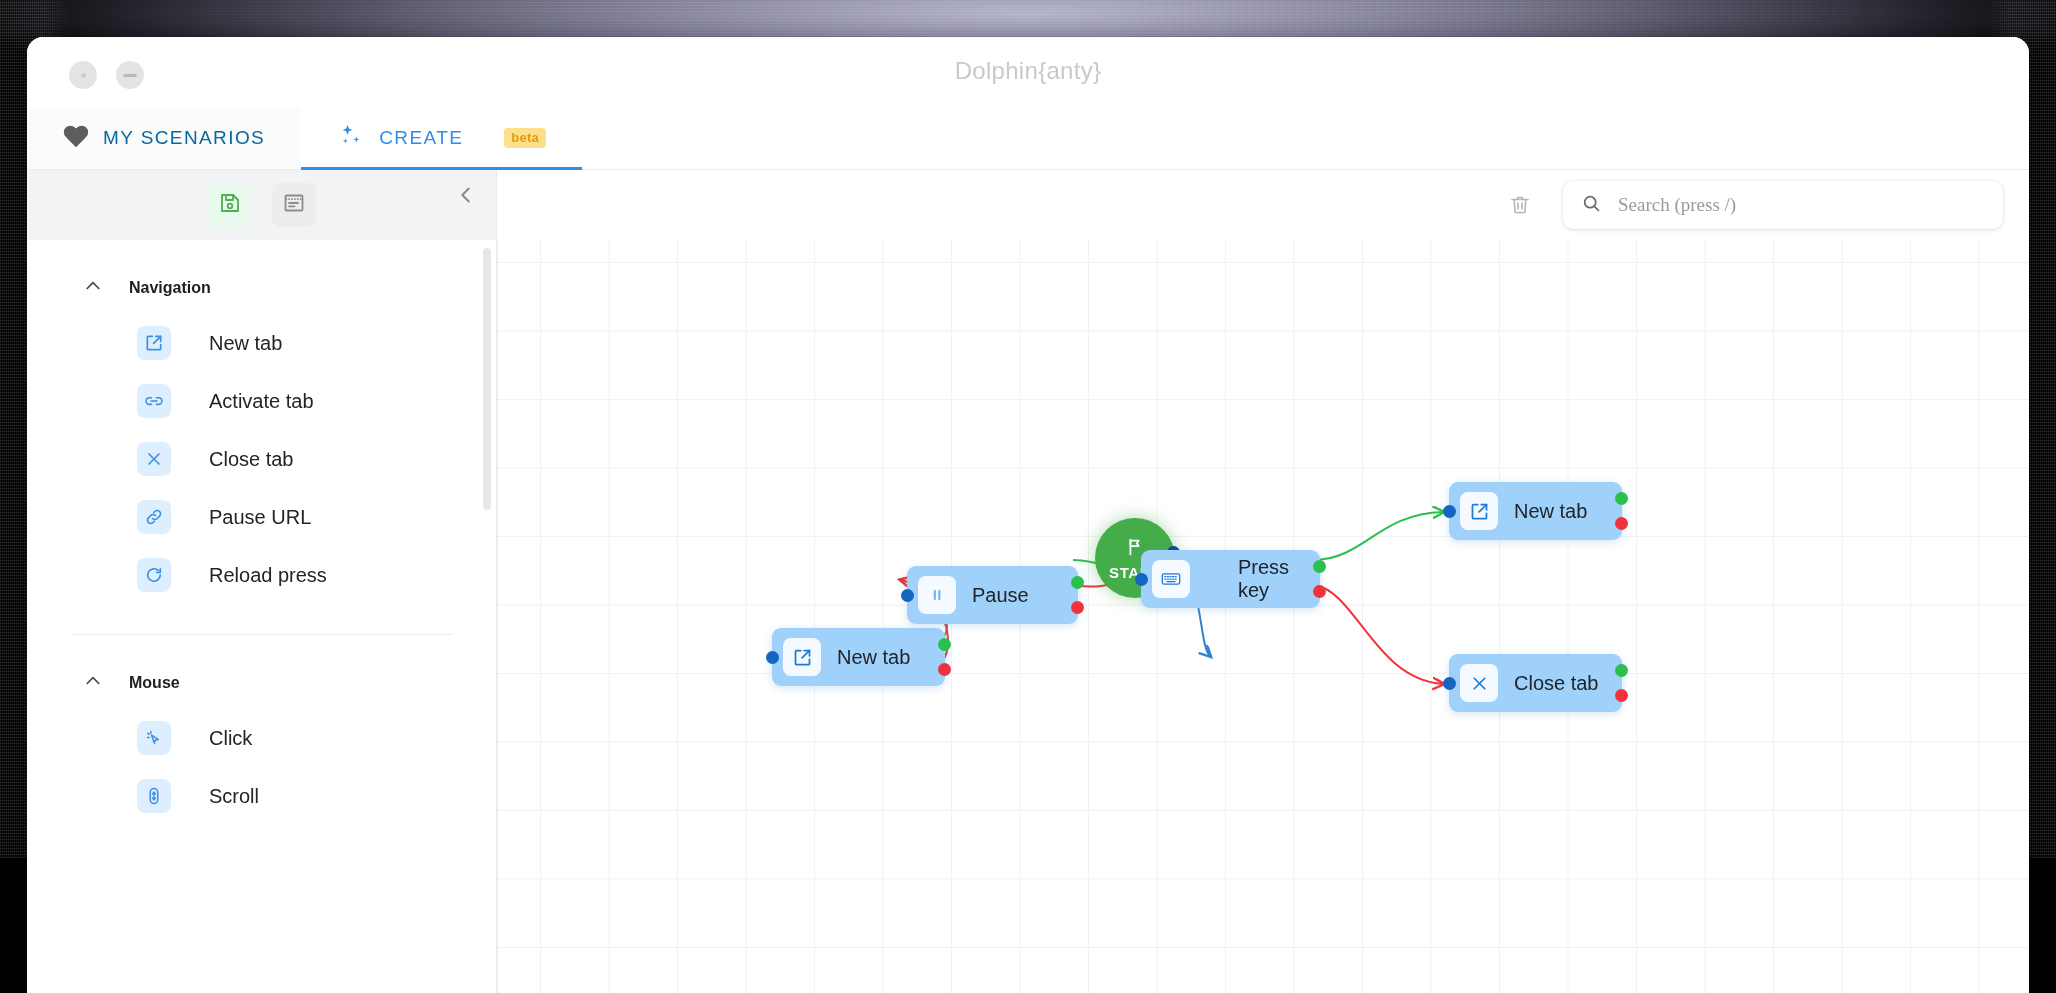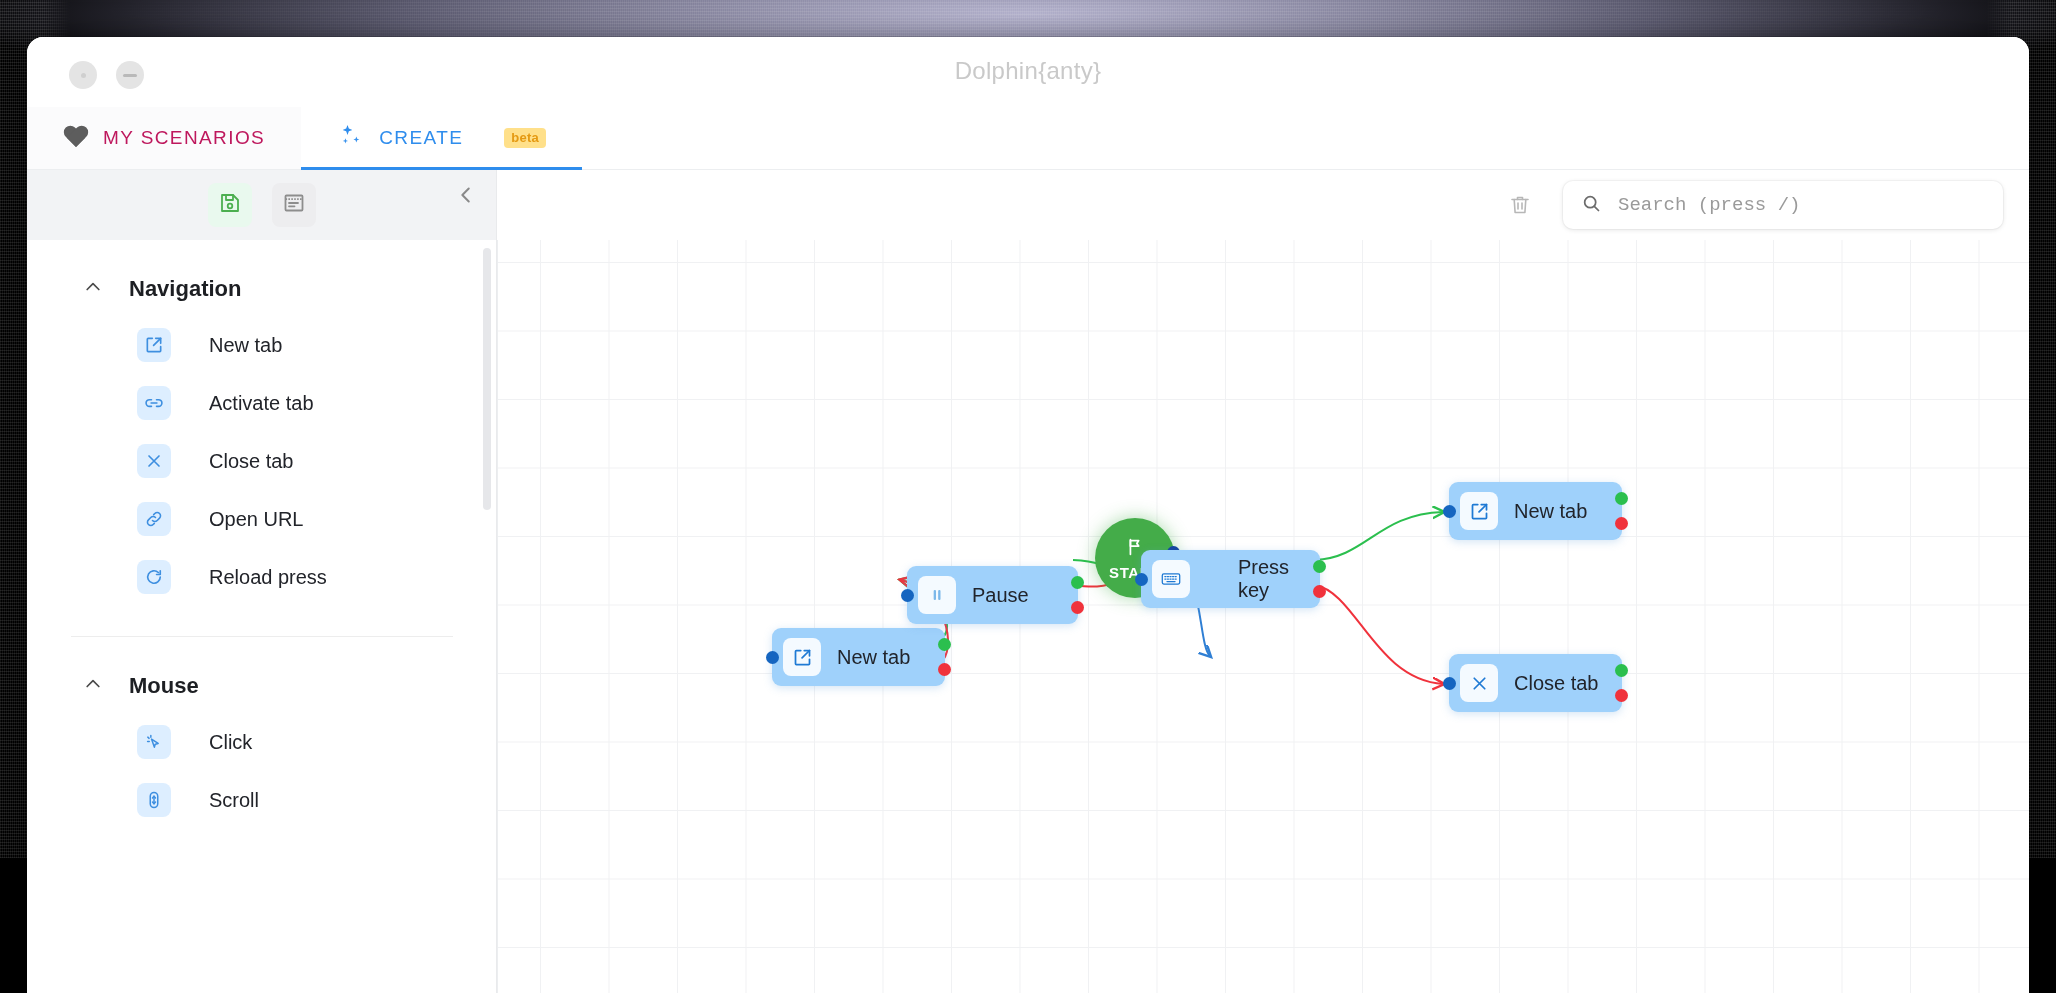--- a/index.html
+++ b/index.html
@@ -56,21 +56,21 @@
   }
   
   #tabstrip{
     position:relative;height:62px;background:#fff;
     border-bottom:1px solid #eceef0;display:flex;align-items:stretch;
   }
   .tab{
     display:flex;align-items:center;gap:14px;padding:0 36px;
     font-size:19px;letter-spacing:1.4px;cursor:pointer;position:relative;
   }
-  #tab-scenarios{background:#fbfbfc;color:#be185d;}
+  #tab-scenarios{background:#fbfbfc;color:#0369a1;}
   #tab-create{color:#2f8ded;}
   #tab-create:after{
     content:"";position:absolute;left:0;right:0;bottom:-1px;height:3px;background:#2f8ded;
   }
   .beta-badge{
     background:#ffe08a;color:#e59a13;font-size:13px;font-weight:700;
     letter-spacing:.3px;border-radius:4px;padding:2px 7px 3px;margin-left:27px;
   }
   
   .heart{width:26px;height:24px;position:relative;}
@@ -96,21 +96,21 @@
   #btn-log{background:#ededef;}
   #collapse-btn{
     position:absolute;right:18px;top:14px;width:26px;height:26px;
     cursor:pointer;display:flex;align-items:center;justify-content:center;
   }
   #panel-scroll{position:relative;height:768px;overflow:hidden;}
   .section{padding:0 0 0 0;}
   .section-head{
     display:flex;align-items:center;gap:26px;padding:36px 0 14px 56px;
   }
-  .section-title{font-size:22px;font-weight:700;color:#1d1f23;}
+  .section-title{font-size:16px;font-weight:700;color:#1d1f23;}
   .chev-up{display:block;}
   .node-item{
     display:flex;align-items:center;gap:38px;padding:12px 0 12px 110px;cursor:pointer;
   }
   .node-ic{
     width:34px;height:34px;border-radius:8px;background:#ddeeff;
     display:flex;align-items:center;justify-content:center;flex:none;
   }
   .node-label{font-size:20px;color:#22242a;}
   .divider{height:1px;background:#ededed;margin:30px 44px 0 44px;}
@@ -128,21 +128,21 @@
     gap:26px;padding-right:26px;background:#fff;
   }
   #trash-btn{width:34px;height:34px;display:flex;align-items:center;justify-content:center;cursor:pointer;}
   #searchbox{
     width:404px;height:48px;border-radius:10px;background:#fff;
     box-shadow:0 1px 5px rgba(0,0,0,.10),0 0 0 1px rgba(0,0,0,.03);
     display:flex;align-items:center;gap:14px;padding:0 18px;
   }
   #search-input{
     border:0;outline:0;font-size:19px;color:#3c3c3c;background:transparent;
-    width:100%;font-family:Liberation Mono, monospace;
+    width:100%;font-family:Liberation Serif, serif;
   }
   #search-input::placeholder{color:#9a9a9a;}
   #canvas{
     position:absolute;left:0;right:0;top:70px;bottom:0;
     background-color:#fff;
     background-image:
       linear-gradient(to right, #f0f1f3 1px, transparent 1px),
       linear-gradient(to bottom, #f0f1f3 1px, transparent 1px);
     background-size:68.5px 68.5px;
     background-position:42px 22px;
@@ -286,21 +286,21 @@
               <span class="node-label">Close tab</span>
             </div>
 
             <div class="node-item">
               <span class="node-ic">
                 <svg width="20" height="20" viewBox="0 0 24 24" fill="none" stroke="#3e8fe0" stroke-width="1.9" stroke-linecap="round" stroke-linejoin="round">
                   <path d="M10.2 13.8a4 4 0 005.66 0l2.8-2.8a4 4 0 10-5.66-5.66L11.6 6.74"></path>
                   <path d="M13.8 10.2a4 4 0 00-5.66 0l-2.8 2.8a4 4 0 105.66 5.66l1.4-1.4"></path>
                   </svg>
               </span>
-              <span class="node-label">Open URL</span>
+              <span class="node-label">Pause URL</span>
             </div>
 
             <div class="node-item">
               <span class="node-ic">
                 <svg width="20" height="20" viewBox="0 0 24 24" fill="none" stroke="#3e8fe0" stroke-width="2" stroke-linecap="round" stroke-linejoin="round">
                   <path d="M19.5 12a7.5 7.5 0 11-2.3-5.4"></path>
                     <path d="M19.5 4.6V9h-4.4"></path>
                   </svg>
               </span>
               <span class="node-label">Reload press</span>

